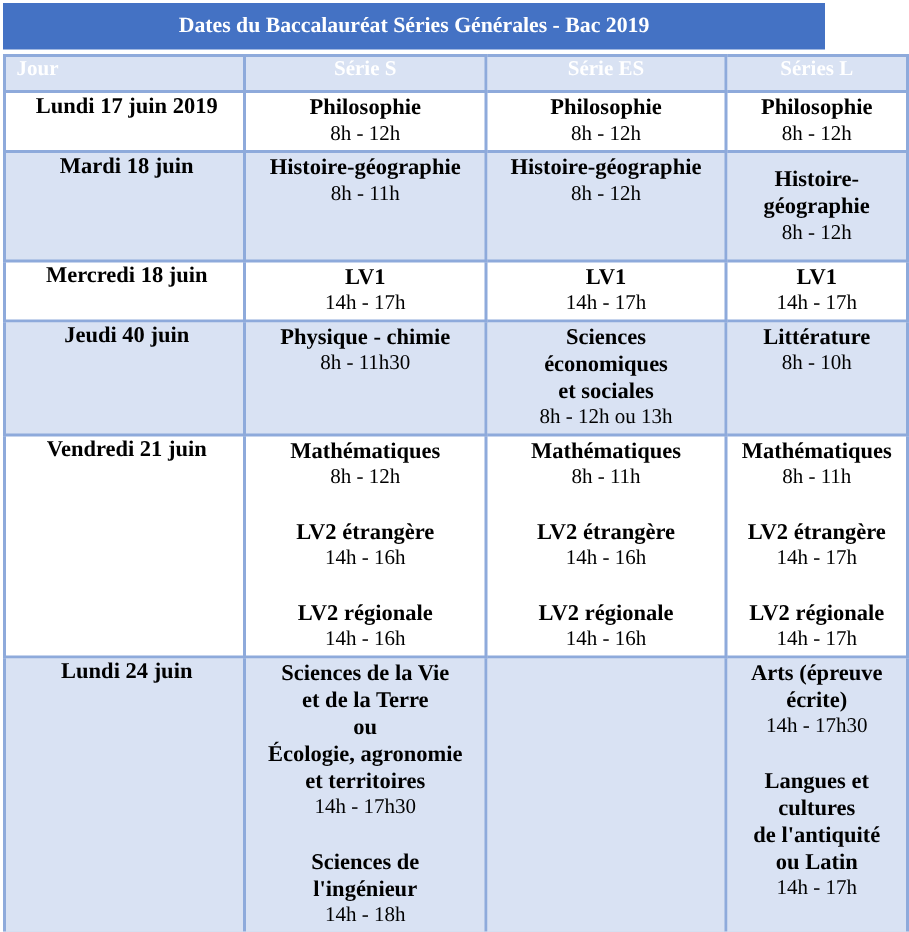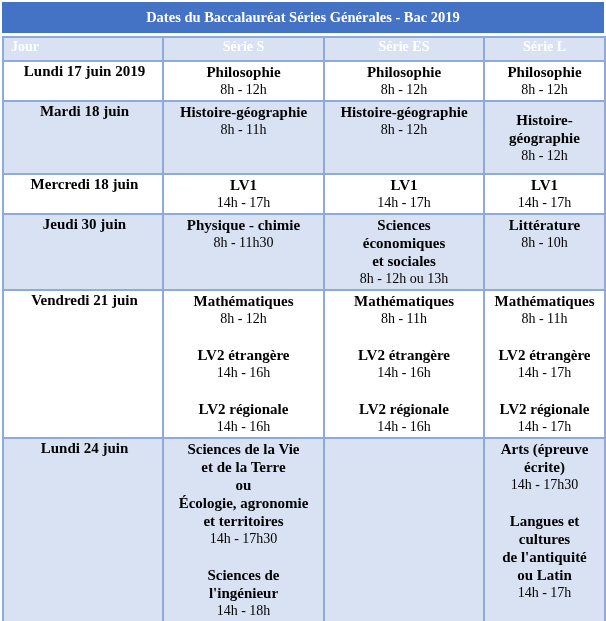--- a/index.html
+++ b/index.html
@@ -12,21 +12,21 @@
     --body-text:#000000;
   }
   *{box-sizing:border-box;}
   html,body{margin:0;padding:0;background:#FFFFFF;}
   body{
     width:606px;height:621px;padding:2px;
     font-family:"Liberation Serif","DejaVu Serif",serif;
     color:var(--body-text);
   }
   .title-bar{
-    width:602px;height:31px;line-height:31px;
+    width:548px;height:31px;line-height:31px;
     background:var(--title-bg);color:var(--title-text);
     font-weight:bold;font-size:14.5px;text-align:center;
     margin-bottom:3px;
   }
   table{
     width:602px;border-collapse:collapse;table-layout:fixed;
   }
   th,td{
     border:2px solid var(--border);
     padding:1px 4px;
@@ -66,21 +66,21 @@
     <col style="width:160px">
     <col style="width:161px">
     <col style="width:160px">
     <col style="width:121px">
   </colgroup>
   <thead>
     <tr>
       <th class="jour">Jour</th>
       <th>Série S</th>
       <th>Série ES</th>
-      <th>Série L</th>
+      <th>Séries L</th>
     </tr>
   </thead>
   <tbody>
       <tr>
         <td class="day">Lundi 17 juin 2019</td>
         <td>
           <div class="ln b">Philosophie</div>
           <div class="ln">8h - 12h</div>
         </td>
         <td>
@@ -117,21 +117,21 @@
         <td>
           <div class="ln b">LV1</div>
           <div class="ln">14h - 17h</div>
         </td>
         <td>
           <div class="ln b">LV1</div>
           <div class="ln">14h - 17h</div>
         </td>
       </tr>
       <tr class="shaded">
-        <td class="day">Jeudi 30 juin</td>
+        <td class="day">Jeudi 40 juin</td>
         <td>
           <div class="ln b">Physique - chimie</div>
           <div class="ln">8h - 11h30</div>
         </td>
         <td>
           <div class="ln b">Sciences</div>
           <div class="ln b">économiques</div>
           <div class="ln b">et sociales</div>
           <div class="ln">8h - 12h ou 13h</div>
         </td>

